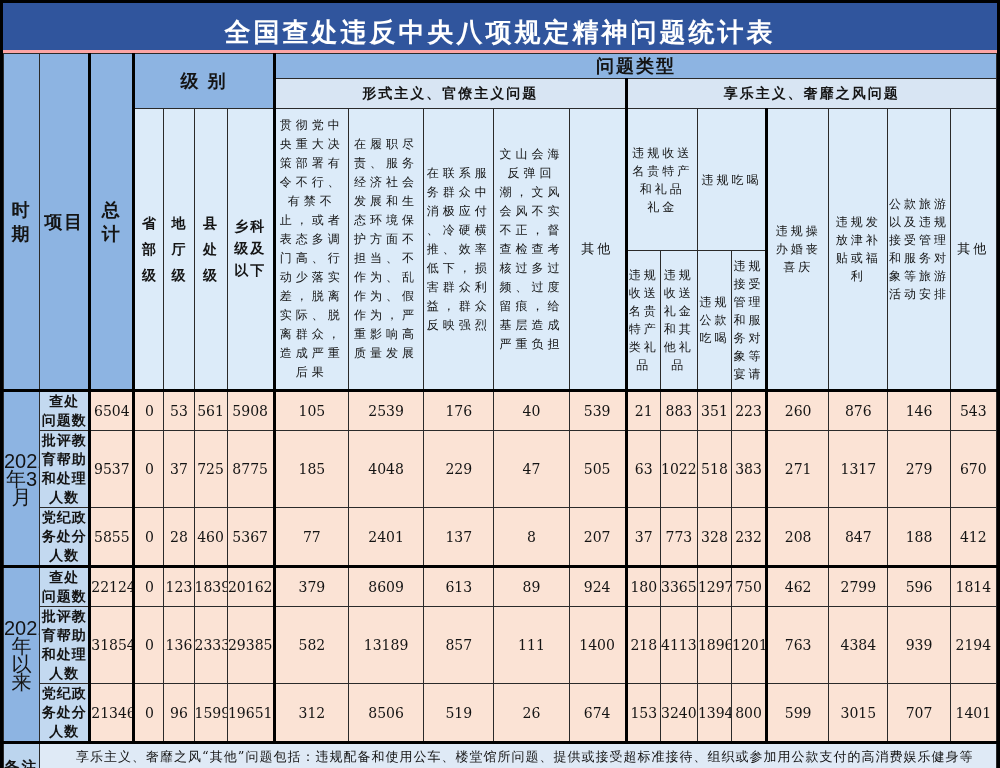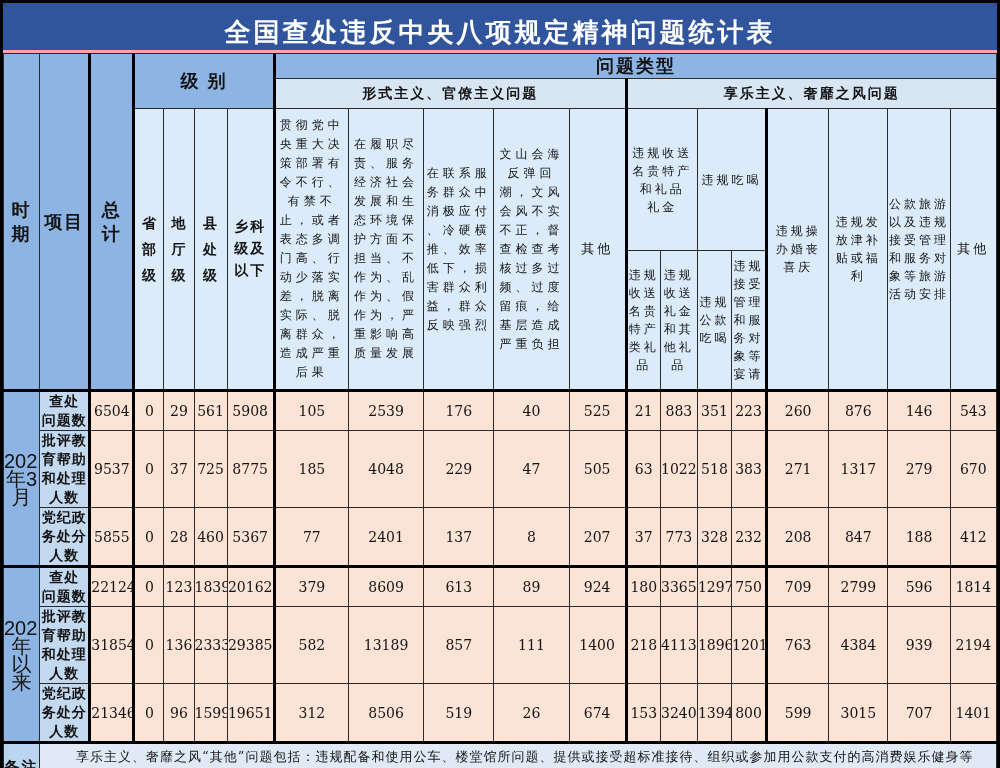--- a/index.html
+++ b/index.html
@@ -212,28 +212,28 @@
     </thead>
     <tbody>
       <tr class="dr1">
         <td class="period-cell pre btT" rowspan="3">2021
 年3
 月</td>
         <td class="item-cell pre brT btT">查处
 问题数</td>
         <td class="num brT btT">6504</td>
         <td class="num btT">0</td>
-        <td class="num btT">29</td>
+        <td class="num btT">53</td>
         <td class="num btT">561</td>
         <td class="num brT btT">5908</td>
         <td class="num btT">105</td>
         <td class="num btT">2539</td>
         <td class="num btT">176</td>
         <td class="num btT">40</td>
-        <td class="num brT btT">525</td>
+        <td class="num brT btT">539</td>
         <td class="num btT">21</td>
         <td class="num btT">883</td>
         <td class="num btT">351</td>
         <td class="num brT btT">223</td>
         <td class="num btT">260</td>
         <td class="num btT">876</td>
         <td class="num btT">146</td>
         <td class="num btT">543</td>
       </tr>
       <tr class="dr2">
@@ -296,21 +296,21 @@
         <td class="num brT btT">20162</td>
         <td class="num btT">379</td>
         <td class="num btT">8609</td>
         <td class="num btT">613</td>
         <td class="num btT">89</td>
         <td class="num brT btT">924</td>
         <td class="num btT">180</td>
         <td class="num btT">3365</td>
         <td class="num btT">1297</td>
         <td class="num brT btT">750</td>
-        <td class="num btT">709</td>
+        <td class="num btT">462</td>
         <td class="num btT">2799</td>
         <td class="num btT">596</td>
         <td class="num btT">1814</td>
       </tr>
       <tr class="dr5">
         <td class="item-cell pre brT">批评教
 育帮助
 和处理
 人数</td>
         <td class="num brT">31854</td>

